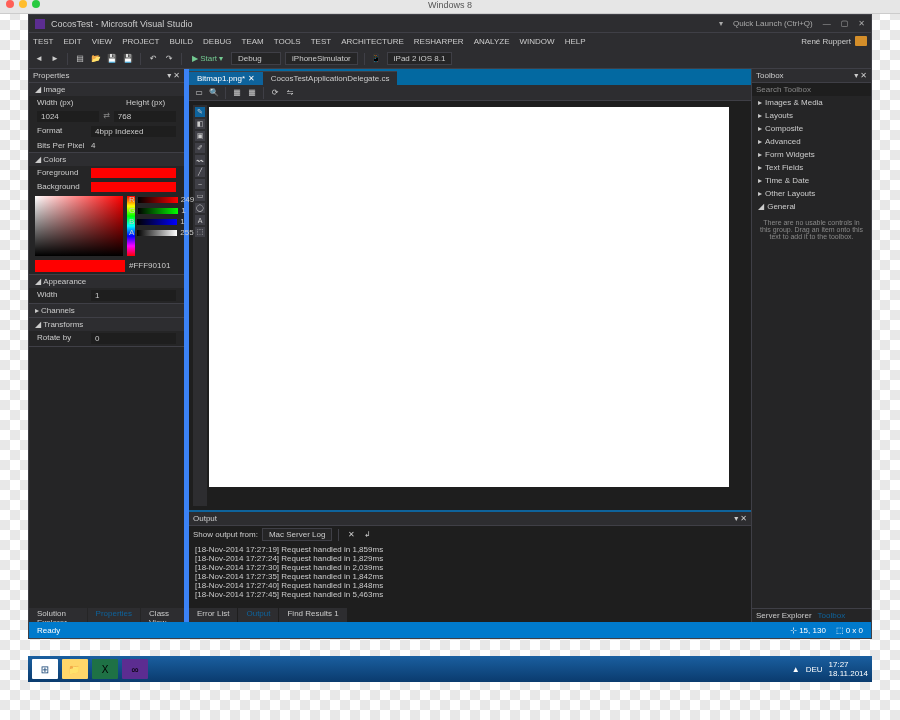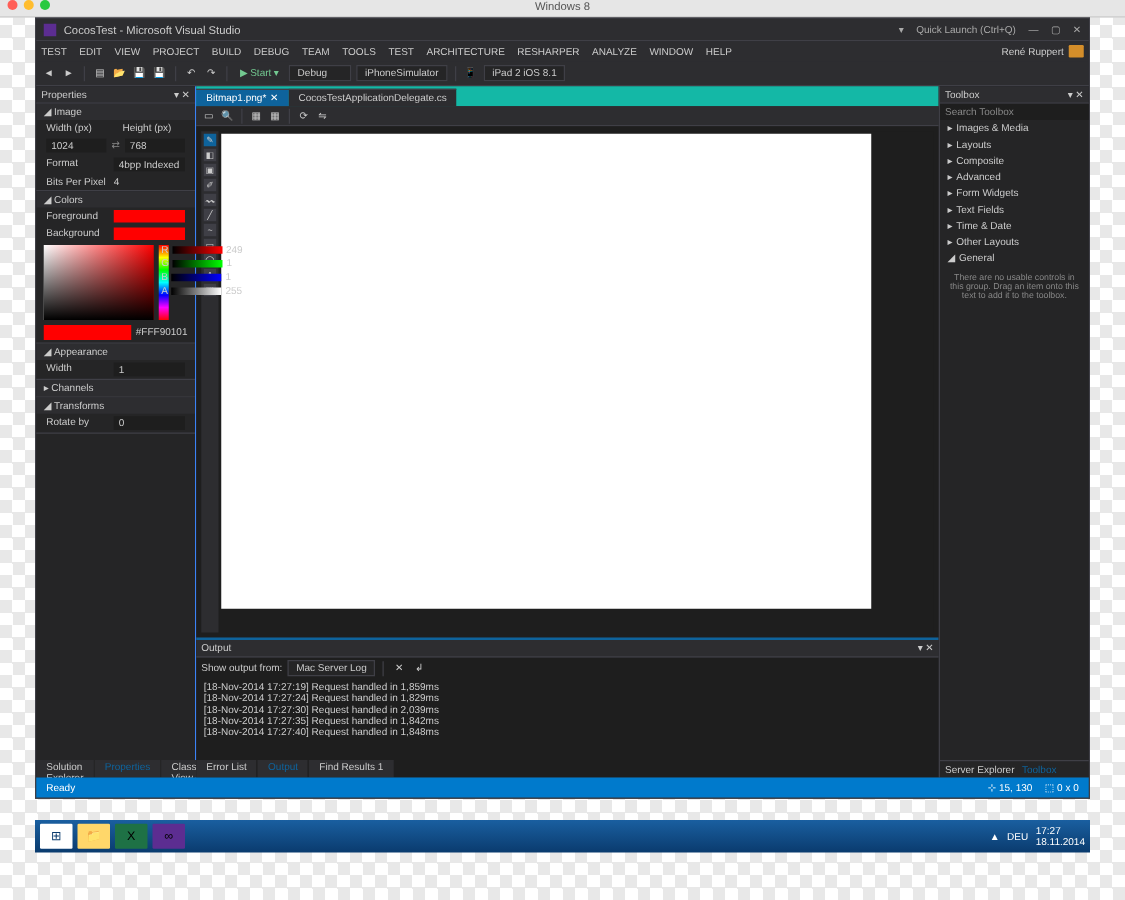--- a/index.html
+++ b/index.html
@@ -17,21 +17,21 @@
 .vs-user-badge { width:12px; height:10px; background:#d48e2a; border-radius:1px; }
 .vs-toolbar { height:20px; background:#2d2d30; display:flex; align-items:center; padding:0 4px; gap:4px; border-bottom:1px solid #3f3f46; }
 .tb-icon { width:12px; height:12px; display:inline-flex; align-items:center; justify-content:center; font-size:8px; color:#ccc; }
 .tb-sep { width:1px; height:12px; background:#3f3f46; margin:0 2px; }
 .tb-start { color:#73c991; display:flex; align-items:center; gap:2px; font-size:8px; padding:0 4px; }
 .tb-combo { background:#252526; border:1px solid #3f3f46; padding:1px 6px; font-size:8px; min-width:50px; }
 .vs-body { flex:1; display:flex; min-height:0; }
 .panel { background:#252526; display:flex; flex-direction:column; }
 .panel-header { height:14px; background:#2d2d30; display:flex; align-items:center; padding:0 4px; font-size:8px; color:#ccc; border-bottom:1px solid #3f3f46; }
 .panel-header-icons { margin-left:auto; display:flex; gap:2px; }
-.left-panel { width:128px; border-right:1px solid #3b82f6; }
+.left-panel { width:160px; border-right:5px solid #3b82f6; }
 .right-panel { width:120px; border-left:1px solid #3f3f46; }
 .center { flex:1; display:flex; flex-direction:column; min-width:0; }
 .prop-section { border-bottom:1px solid #3f3f46; }
 .prop-sec-head { padding:2px 6px; font-size:8px; color:#ccc; background:#2d2d30; display:flex; align-items:center; gap:2px; }
 .prop-row { display:flex; align-items:flex-start; padding:2px 8px; font-size:8px; color:#ccc; gap:4px; }
 .prop-label { flex:0 0 50px; }
 .prop-val { background:#1e1e1e; padding:1px 4px; flex:1; }
 .color-swatch { flex:1; height:10px; }
 .color-picker { width:88px; height:60px; margin:2px 6px; position:relative; background:linear-gradient(to top,#000,transparent),linear-gradient(to right,#fff,#ff0000); }
 .hue-bar { width:8px; height:60px; background:linear-gradient(to bottom,#f00,#ff0,#0f0,#0ff,#00f,#f0f,#f00); position:absolute; right:-12px; top:0;}
@@ -39,21 +39,21 @@
 .rgba-row { display:flex; align-items:center; gap:3px; font-size:8px; padding:1px 0; }
 .rgba-bar { width:40px; height:6px; }
 .hex-row { display:flex; padding:2px 6px; gap:4px; }
 .hex-preview { width:90px; height:12px; background:#ff0000; }
 .hex-val { font-size:8px; padding-top:1px; }
 .toolbox-search { background:#1e1e1e; padding:2px 4px; font-size:8px; color:#888; }
 .toolbox-item { padding:2px 6px; font-size:8px; color:#ccc; display:flex; gap:3px; }
 .toolbox-msg { padding:6px; font-size:7px; color:#888; text-align:center; }
 .toolbox-tabs { margin-top:auto; display:flex; gap:6px; padding:2px 4px; font-size:8px; border-top:1px solid #3f3f46; }
 .tab-active { color:#0e639c; }
-.editor-tabs { height:16px; background:#14b8a6; display:flex; align-items:flex-end; font-size:8px; }
+.editor-tabs { height:16px; background:#0369a1; display:flex; align-items:flex-end; font-size:8px; }
 .editor-tab { padding:2px 8px; background:#1e1e1e; color:#ccc; border-top:1px solid #3f3f46; cursor:pointer; display:flex; gap:3px;}
 .editor-tab.active { background:#0e639c; color:#fff; }
 .editor-toolbar { height:16px; background:#2d2d30; display:flex; align-items:center; gap:3px; padding:0 4px; border-bottom:1px solid #3f3f46; }
 .editor-area { flex:1; display:flex; background:#1e1e1e; padding:4px; min-height:0;}
 .tool-strip { width:14px; background:#2d2d30; display:flex; flex-direction:column; gap:2px; padding:2px; }
 .tool-btn { width:10px; height:10px; background:#3f3f46; font-size:7px; display:flex; align-items:center; justify-content:center; }
 .tool-btn.sel { background:#0e639c; }
 .canvas-wrap { flex:1; background:#1e1e1e; display:flex; align-items:flex-start; justify-content:flex-start; padding:2px;}
 .canvas { background:#fff; width:520px; height:380px; }
 .output-panel { height:112px; background:#1e1e1e; display:flex; flex-direction:column; border-top:2px solid #0e639c; }
@@ -280,20 +280,21 @@
           <div class="tb-sep"></div>
           <span class="tb-icon">✕</span>
           <span class="tb-icon">↲</span>
         </div>
         <div class="output-log">
           <div>[18-Nov-2014 17:27:19] Request handled in 1,859ms</div>
           <div>[18-Nov-2014 17:27:24] Request handled in 1,829ms</div>
           <div>[18-Nov-2014 17:27:30] Request handled in 2,039ms</div>
           <div>[18-Nov-2014 17:27:35] Request handled in 1,842ms</div>
           <div>[18-Nov-2014 17:27:40] Request handled in 1,848ms</div>
+          <div>[18-Nov-2014 17:27:45] Request handled in 5,463ms</div>
 
         </div>
         <div class="bottom-tabs">
           <div class="bottom-tab">Error List</div>
           <div class="bottom-tab active">Output</div>
           <div class="bottom-tab">Find Results 1</div>
         </div>
       </div>
     </div>
 

